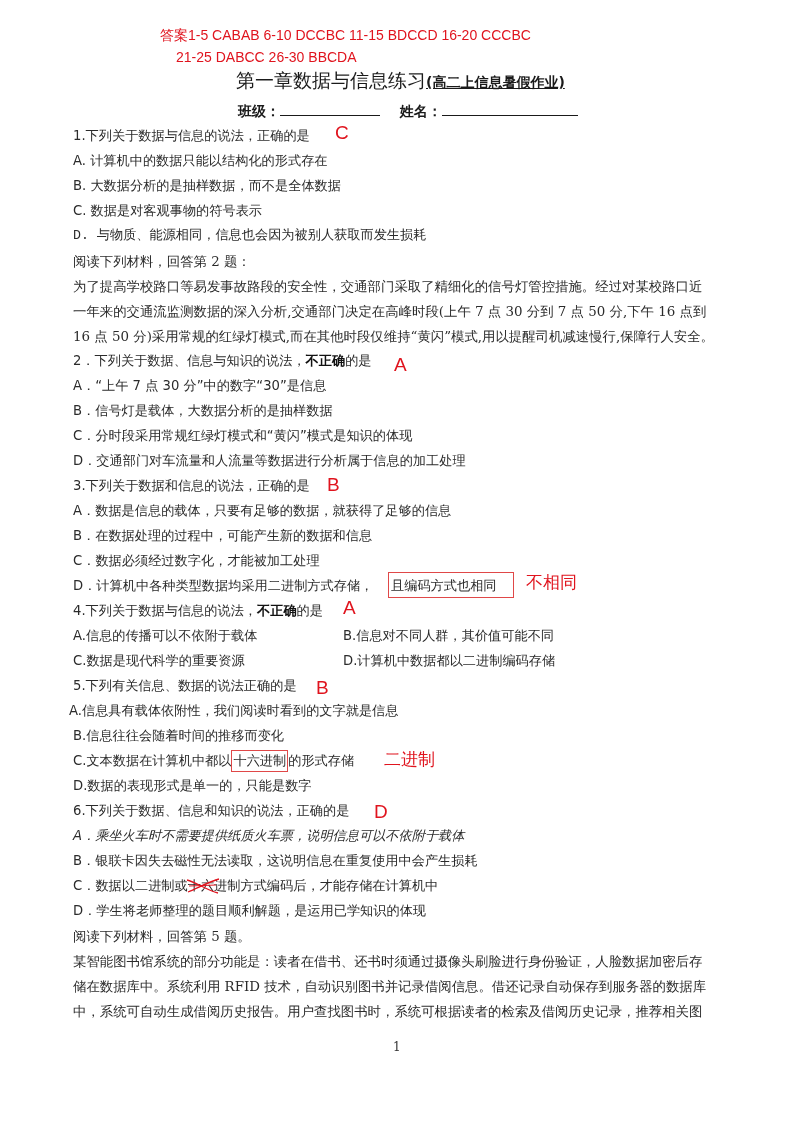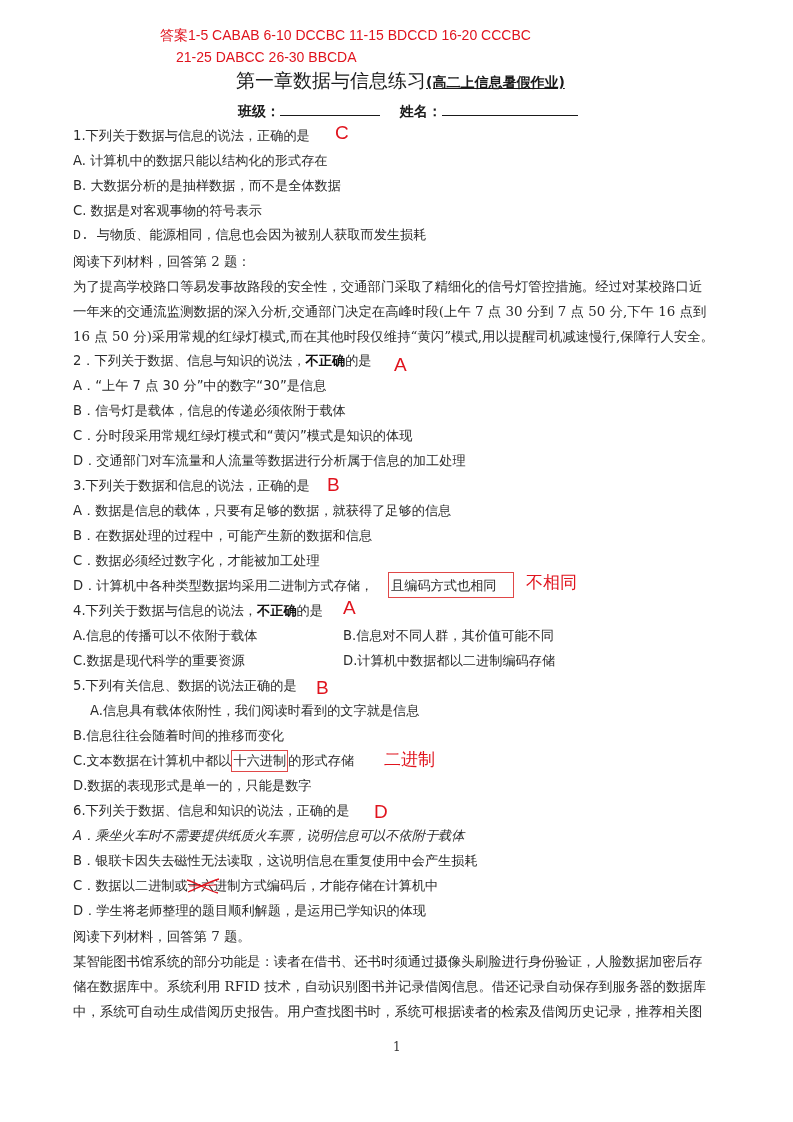--- a/index.html
+++ b/index.html
@@ -45,21 +45,21 @@
 <div class="abs para" style="left:73px; top:253px;">阅读下列材料，回答第 2 题：</div>
 <div class="abs para" style="left:73px; top:278px;">为了提高学校路口等易发事故路段的安全性，交通部门采取了精细化的信号灯管控措施。经过对某校路口近</div>
 <div class="abs para" style="left:73px; top:303px;">一年来的交通流监测数据的深入分析,交通部门决定在高峰时段(上午 7 点 30 分到 7 点 50 分,下午 16 点到</div>
 <div class="abs para" style="left:73px; top:328px;">16 点 50 分)采用常规的红绿灯模式,而在其他时段仅维持“黄闪”模式,用以提醒司机减速慢行,保障行人安全。</div>
 
 <div class="abs line q" style="left:73px; top:353px;">
   <span>2．下列关于数据、信息与知识的说法，</span><b>不正确</b><span>的是</span>
 </div>
 <div class="abs ans" style="left:394px; top:354px;">A</div>
 <div class="abs line" style="left:73px; top:378px;">A．“上午 7 点 30 分”中的数字“30”是信息</div>
-<div class="abs line" style="left:73px; top:403px;">B．信号灯是载体，信息的传递必须依附于载体</div>
+<div class="abs line" style="left:73px; top:403px;">B．信号灯是载体，大数据分析的是抽样数据</div>
 <div class="abs line" style="left:73px; top:428px;">C．分时段采用常规红绿灯模式和“黄闪”模式是知识的体现</div>
 <div class="abs line" style="left:73px; top:453px;">D．交通部门对车流量和人流量等数据进行分析属于信息的加工处理</div>
 
 <div class="abs line q" style="left:73px; top:478px;">3.下列关于数据和信息的说法，正确的是</div>
 <div class="abs ans" style="left:327px; top:474px;">B</div>
 <div class="abs line" style="left:73px; top:503px;">A．数据是信息的载体，只要有足够的数据，就获得了足够的信息</div>
 <div class="abs line" style="left:73px; top:528px;">B．在数据处理的过程中，可能产生新的数据和信息</div>
 <div class="abs line" style="left:73px; top:553px;">C．数据必须经过数字化，才能被加工处理</div>
 <div class="abs line" style="left:73px; top:578px;">D．计算机中各种类型数据均采用二进制方式存储，</div>
 <div class="box" style="left:388px; top:572px; width:124px; height:24px;"></div>
@@ -70,39 +70,39 @@
   <span>4.下列关于数据与信息的说法，</span><b>不正确</b><span>的是</span>
 </div>
 <div class="abs ans" style="left:343px; top:597px;">A</div>
 <div class="abs line" style="left:73px; top:628px;">A.信息的传播可以不依附于载体</div>
 <div class="abs line" style="left:343px; top:628px;">B.信息对不同人群，其价值可能不同</div>
 <div class="abs line" style="left:73px; top:653px;">C.数据是现代科学的重要资源</div>
 <div class="abs line" style="left:343px; top:653px;">D.计算机中数据都以二进制编码存储</div>
 
 <div class="abs line q" style="left:73px; top:678px;">5.下列有关信息、数据的说法正确的是</div>
 <div class="abs ans" style="left:316px; top:677px;">B</div>
-<div class="abs line" style="left:90px; top:703px;">A.信息具有载体依附性，我们阅读时看到的文字就是信息</div>
+<div class="abs line" style="left:69px; top:703px;">A.信息具有载体依附性，我们阅读时看到的文字就是信息</div>
 <div class="abs line" style="left:73px; top:728px;">B.信息往往会随着时间的推移而变化</div>
 <div class="abs line" style="left:73px; top:753px;">
   <span>C.文本数据在计算机中都以</span><span style="display:inline-block; border:1.2px solid #e04848; padding:2px 1px; margin:-3px 0;">十六进制</span><span>的形式存储</span>
 </div>
 <div class="abs note" style="left:372px; top:748px;margin-left:12px;">二进制</div>
 <div class="abs line" style="left:73px; top:778px;">D.数据的表现形式是单一的，只能是数字</div>
 
 <div class="abs line q" style="left:73px; top:803px;">6.下列关于数据、信息和知识的说法，正确的是</div>
 <div class="abs ans" style="left:374px; top:801px;">D</div>
 <div class="abs line" style="left:73px; top:828px;font-style:italic;">A．乘坐火车时不需要提供纸质火车票，说明信息可以不依附于载体</div>
 <div class="abs line" style="left:73px; top:853px;">B．银联卡因失去磁性无法读取，这说明信息在重复使用中会产生损耗</div>
 <div class="abs line" style="left:73px; top:878px;">
   <span>C．数据以二进制或</span><span style="position:relative; display:inline-block;"><span>十六</span><svg style="position:absolute; left:-2px; top:-2px;" width="34" height="20" viewBox="0 0 34 20">
         <path d="M1 4 C10 6, 20 14, 32 17" stroke="#e0141e" stroke-width="1.3" fill="none"></path>
         <path d="M2 16 C12 12, 22 6, 33 3" stroke="#e0141e" stroke-width="1.3" fill="none"></path>
         <path d="M3 10 L30 9" stroke="#e0141e" stroke-width="1" fill="none"></path>
       </svg></span><span>进制方式编码后，才能存储在计算机中</span>
 </div>
 <div class="abs line" style="left:73px; top:903px;">D．学生将老师整理的题目顺利解题，是运用已学知识的体现</div>
 
-<div class="abs para" style="left:73px; top:928px;">阅读下列材料，回答第 7 题。</div>
+<div class="abs para" style="left:73px; top:928px;">阅读下列材料，回答第 5 题。</div>
 <div class="abs para" style="left:73px; top:953px;">某智能图书馆系统的部分功能是：读者在借书、还书时须通过摄像头刷脸进行身份验证，人脸数据加密后存</div>
 <div class="abs para" style="left:73px; top:978px;">储在数据库中。系统利用 RFID 技术，自动识别图书并记录借阅信息。借还记录自动保存到服务器的数据库</div>
 <div class="abs para" style="left:73px; top:1003px;">中，系统可自动生成借阅历史报告。用户查找图书时，系统可根据读者的检索及借阅历史记录，推荐相关图</div>
 
 <div class="abs pageno" style="left:393px; top:1040px;">1</div>
 
 </body></html>

